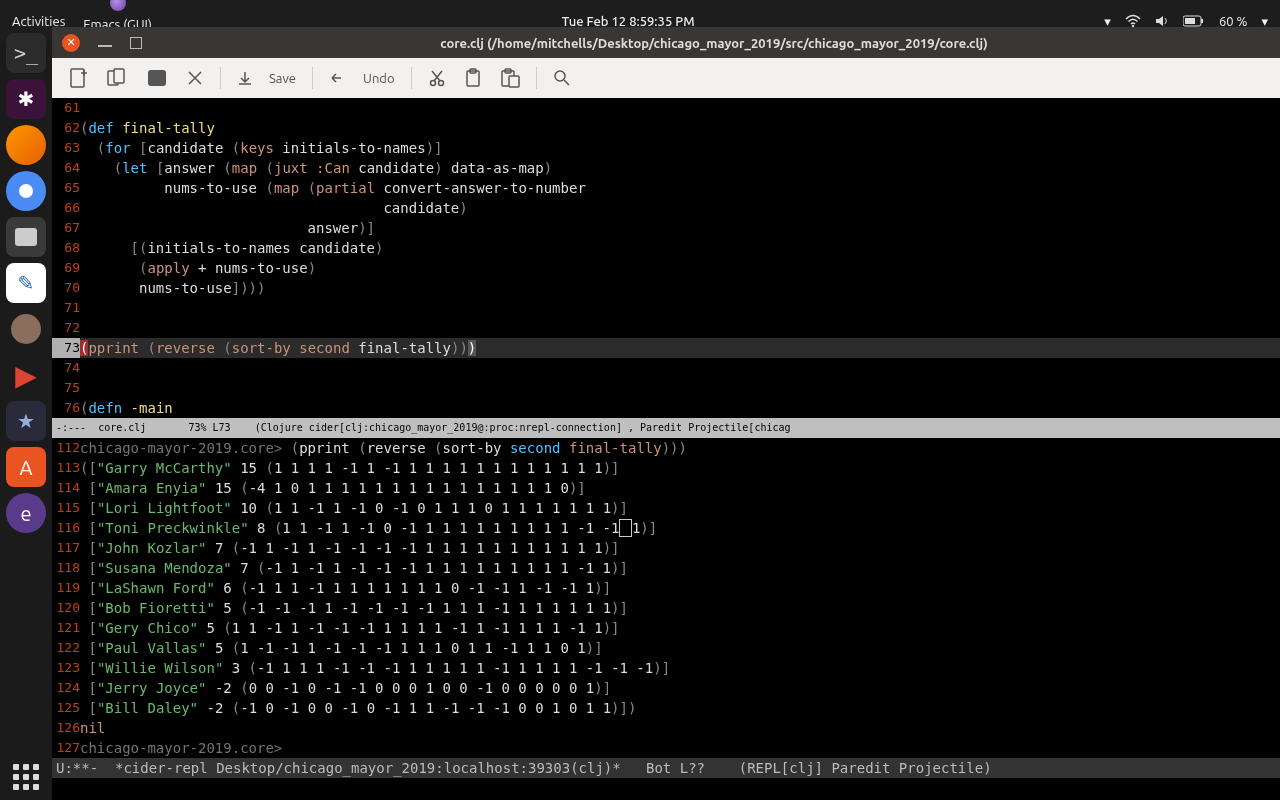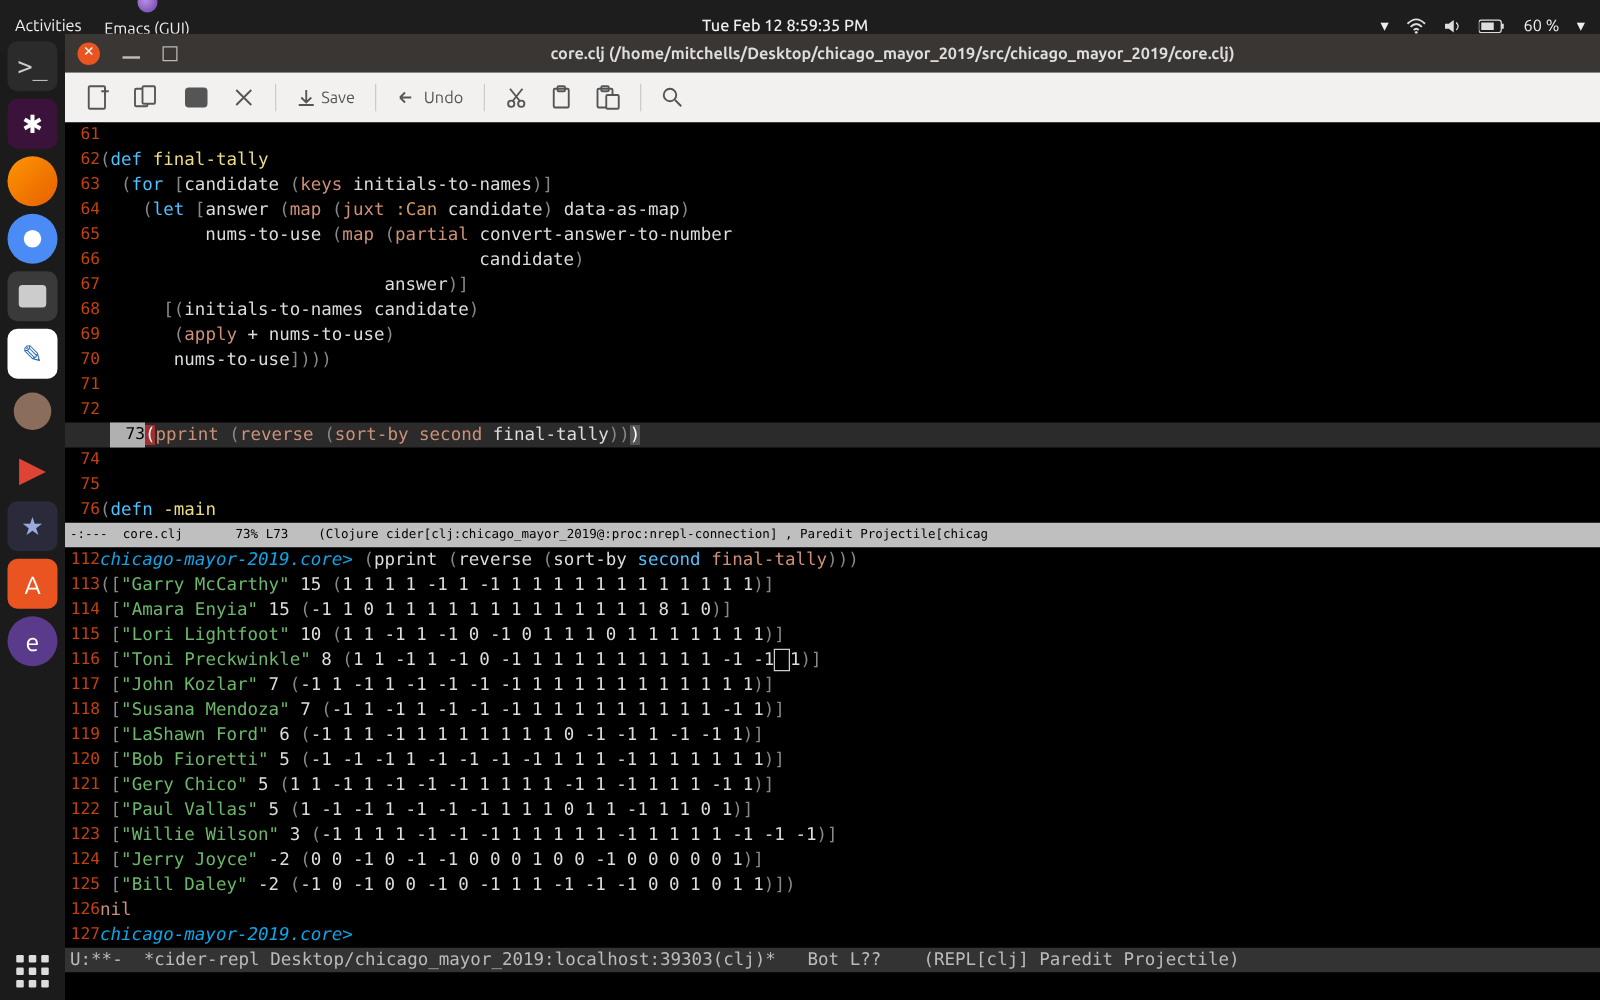--- a/index.html
+++ b/index.html
@@ -19,45 +19,45 @@
 
 .win { position: absolute; left: 52px; top: 27px; width: 1228px; height: 773px; background: #000; display: flex; flex-direction: column; }
 .titlebar { height: 31px; background: #3a3633; display: flex; align-items: center; padding: 0 10px; gap: 16px; color: #ddd; font-size: 13px; }
 .titlebar .controls { display: flex; gap: 18px; align-items: center; }
 .tb-close { width: 18px; height: 18px; border-radius: 50%; background: #e95420; color: #fff; display: flex; align-items: center; justify-content: center; font-size: 11px; line-height: 1; }
 .tb-min { width: 14px; height: 2px; background: #bbb; margin-top: 6px; }
 .tb-max { width: 12px; height: 12px; border: 1.5px solid #bbb; }
 .titlebar .title { flex: 1; text-align: center; font-weight: 600; }
 
 .toolbar { height: 40px; background: #f2f1f0; display: flex; align-items: center; padding: 0 10px; gap: 6px; color: #555; font-size: 13px; }
-.tbtn { display: flex; align-items: center; gap: 4px; padding: 4px 6px; border-radius: 4px; cursor: pointer; }
+.tbtn { display: flex; align-items: center; gap: 16px; padding: 4px 6px; border-radius: 4px; cursor: pointer; }
 .tbtn svg { stroke: #555; fill: none; stroke-width: 1.5; }
 .tsep { width: 1px; height: 22px; background: #ccc; margin: 0 4px; }
 
 .editor { flex: 1; background: #000; font-family: "DejaVu Sans Mono", "Menlo", monospace; font-size: 14px; line-height: 20px; overflow: hidden; position: relative; }
 .gl { height: 20px; padding-right: 0px; }
 .gl.cur { background: #b0b0b0; color: #000; }
 .row { display: flex; }
 .row .gl { width: 28px; text-align: right; color: #c2410c; font-size: 13px; }
 .row .code { flex: 1; white-space: pre; }
 .row.cur { background: #2b2b2b; }
-.row.cur .gl { background: #b0b0b0; color: #000; margin-left: 36px; }
+.row.cur .gl { background: #b0b0b0; color: #000; }
 
 .modeline { height: 20px; background: #bfbfbf; color: #000; font-family: "DejaVu Sans Mono", monospace; font-size: 10px; white-space: pre; line-height: 20px; padding-left: 4px; overflow: hidden; }
 .modeline2 { height: 20px; background: #333; color: #bbb; font-family: "DejaVu Sans Mono", monospace; font-size: 14px; white-space: pre; line-height: 20px; padding-left: 4px; overflow: hidden; }
 
 
 .p  { color: #888; }          
 .kw { color: #4fc1ff; }
 .fn { color: #ce9178; }
 .key{ color: #d19a66; }
 .str{ color: #6bb86b; }
 .var{ color: #eedd82; }
 .plain { color: #ddd; }
-.prompt { color: #0ea5e9; font-style: italic; }
+.prompt { color: #737373; }
 .np { color: #4fc1ff; }
 .ornj { color: #ce9178; }
 .hl-start { background: #a03030; color: #fff; }
 .hl-end { background: #555; color: #fff; }
 .cursorbox { border: 1px solid #ccc; padding: 0 1px; }
 
 .minibuffer { height: 20px; background: #000; }
 </style>
 </head>
 <body>
@@ -287,21 +287,21 @@
       <div class="row">
         <div class="gl">112</div>
         <div class="code"><span class="prompt">chicago-mayor-2019.core&gt;</span> <span class="p">(</span><span class="plain">pprint </span><span class="p">(</span><span class="plain">reverse </span><span class="p">(</span><span class="plain">sort-by </span><span class="np">second</span> <span class="ornj">final-tally</span><span class="p">)))</span></div>
       </div>
       <div class="row">
         <div class="gl">113</div>
         <div class="code"><span class="p">([</span><span class="str">"Garry McCarthy"</span> <span class="plain">15 </span><span class="p">(</span><span class="plain">1 1 1 1 -1 1 -1 1 1 1 1 1 1 1 1 1 1 1 1</span><span class="p">)]</span></div>
       </div>
       <div class="row">
         <div class="gl">114</div>
-        <div class="code"> <span class="p">[</span><span class="str">"Amara Enyia"</span> <span class="plain">15 </span><span class="p">(</span><span class="plain">-1 1 0 1 1 1 1 1 1 1 1 1 1 1 1 1 8 1 0</span><span class="p">)]</span></div>
+        <div class="code"> <span class="p">[</span><span class="str">"Amara Enyia"</span> <span class="plain">15 </span><span class="p">(</span><span class="plain">-4 1 0 1 1 1 1 1 1 1 1 1 1 1 1 1 1 1 0</span><span class="p">)]</span></div>
       </div>
       <div class="row">
         <div class="gl">115</div>
         <div class="code"> <span class="p">[</span><span class="str">"Lori Lightfoot"</span> <span class="plain">10 </span><span class="p">(</span><span class="plain">1 1 -1 1 -1 0 -1 0 1 1 1 0 1 1 1 1 1 1 1</span><span class="p">)]</span></div>
       </div>
       <div class="row">
         <div class="gl">116</div>
         <div class="code"> <span class="p">[</span><span class="str">"Toni Preckwinkle"</span> <span class="plain">8 </span><span class="p">(</span><span class="plain">1 1 -1 1 -1 0 -1 1 1 1 1 1 1 1 1 1 -1 -1</span><span class="cursorbox"> </span><span class="plain">1</span><span class="p">)]</span></div>
       </div>
       <div class="row">

